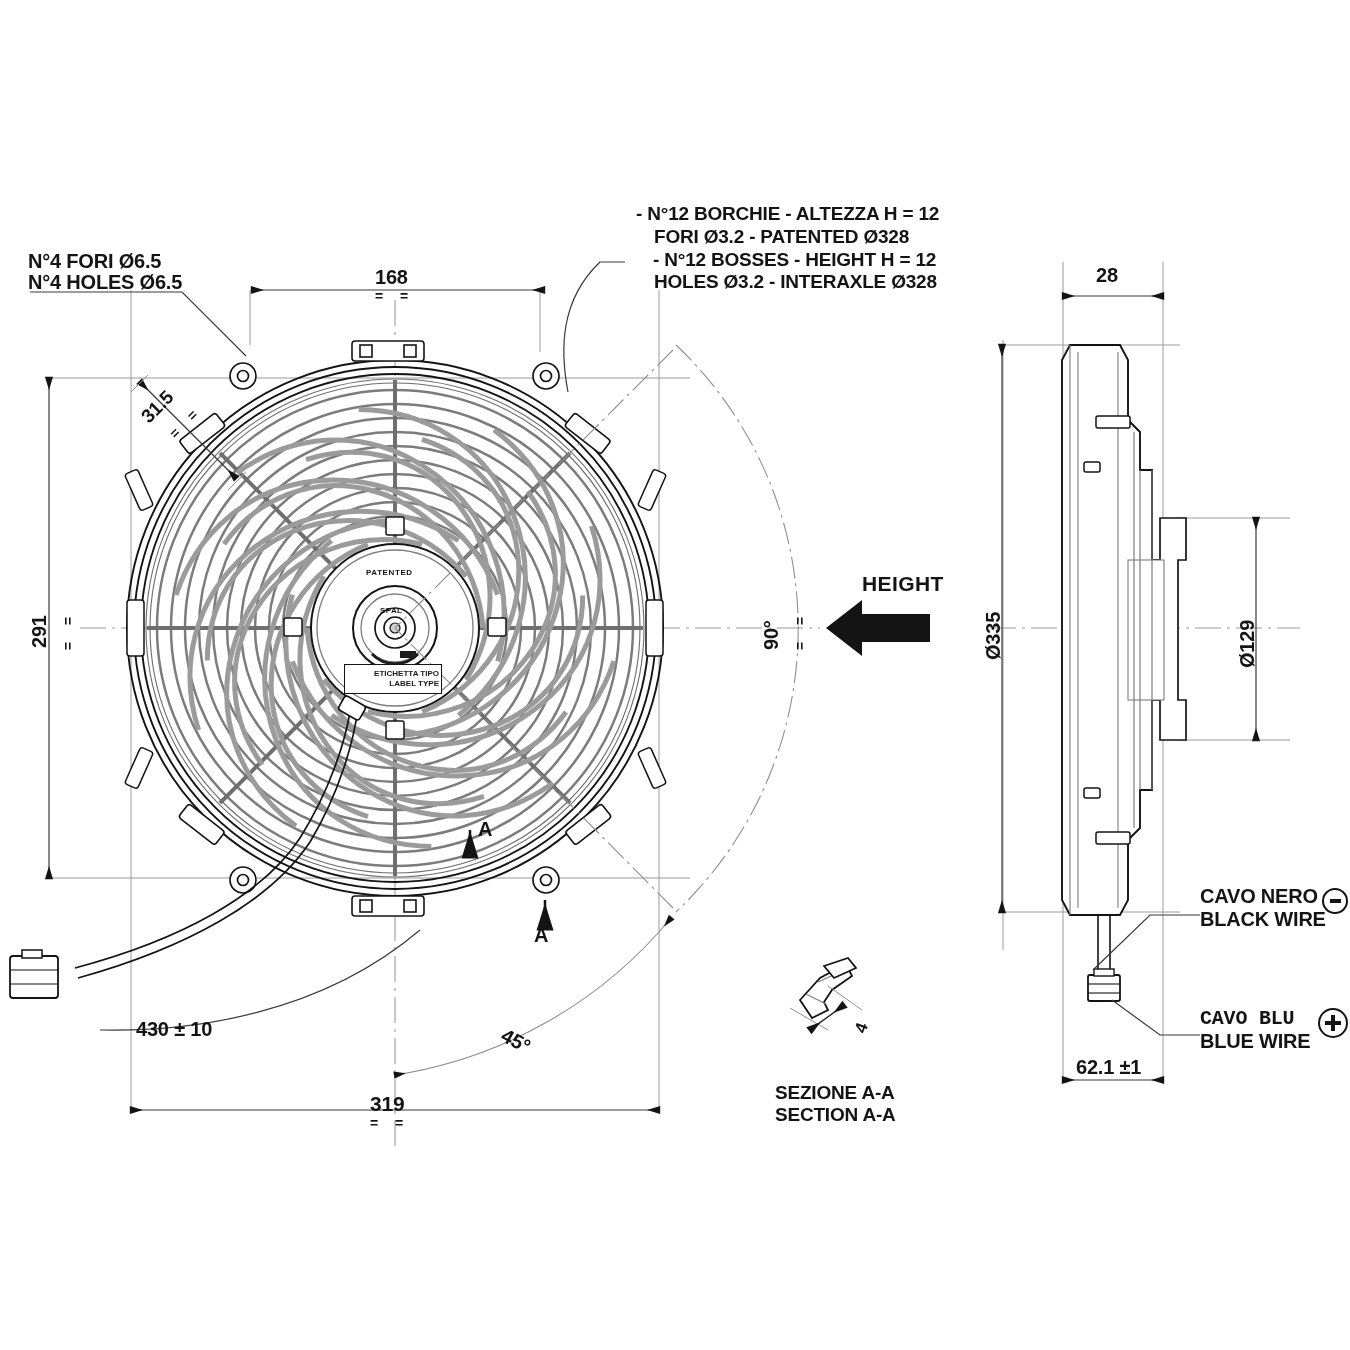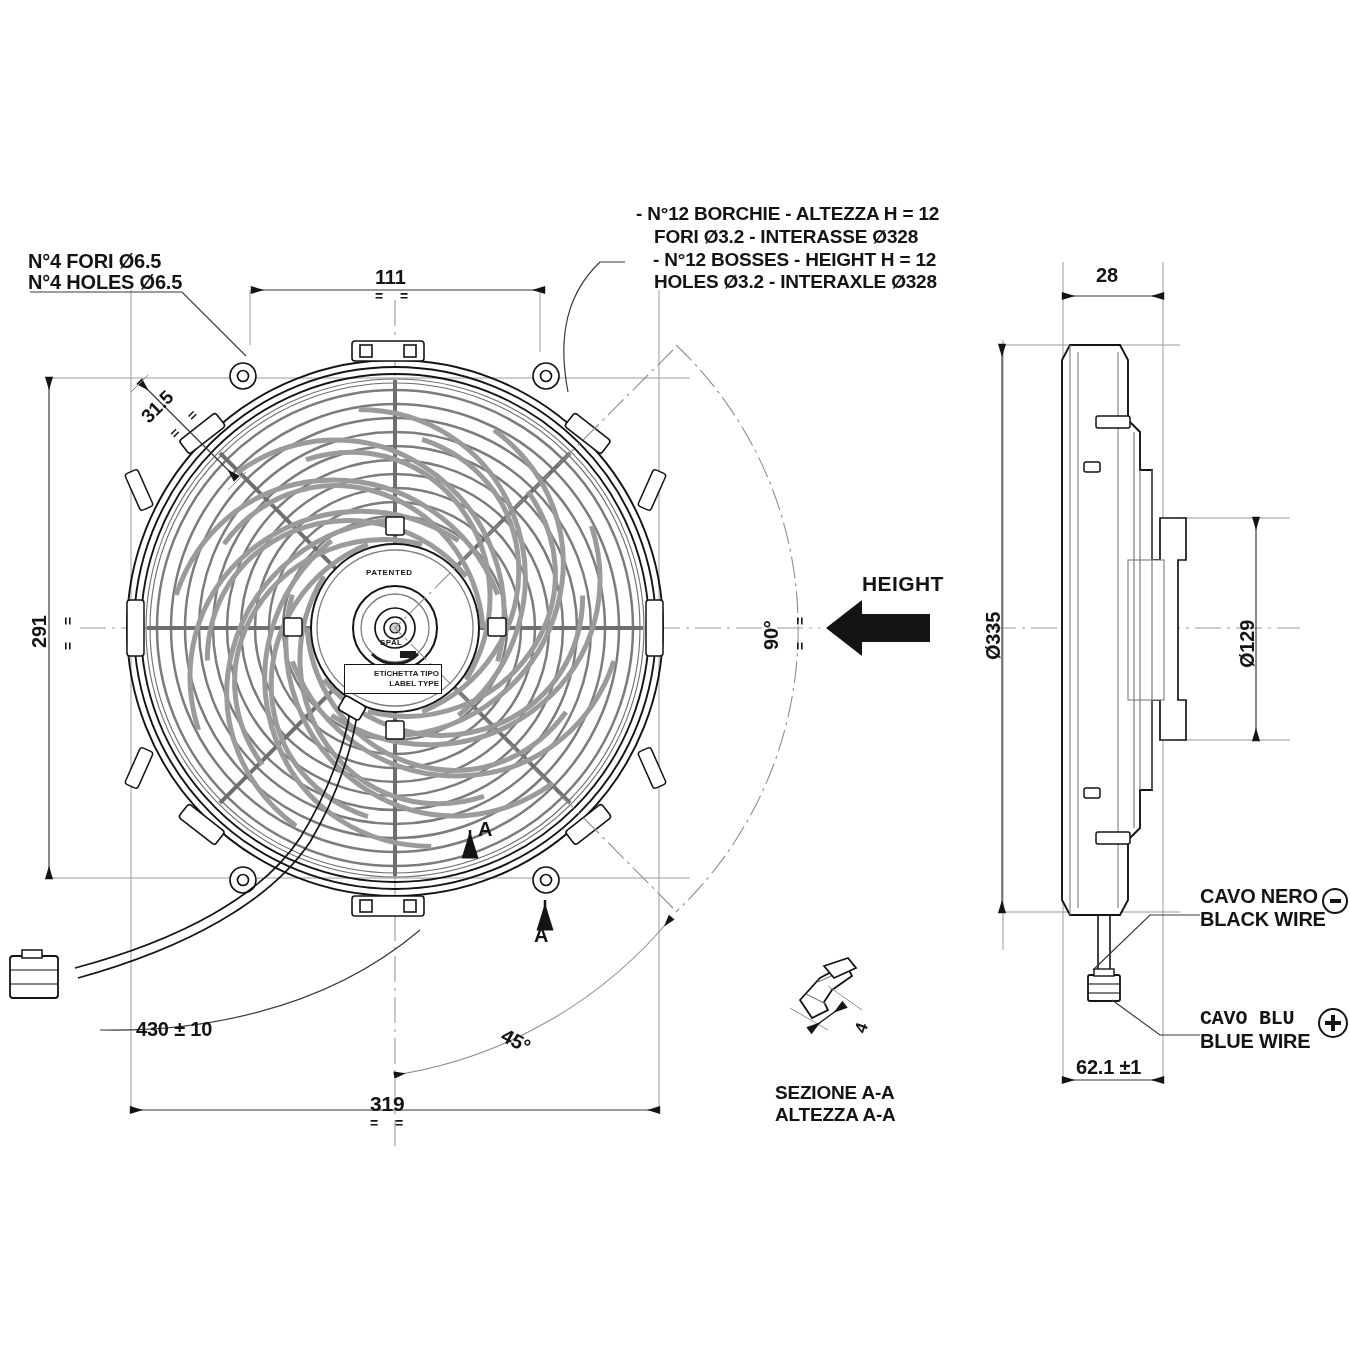--- a/index.html
+++ b/index.html
@@ -353,25 +353,25 @@
     <g stroke="#141414" stroke-width="1.3" fill="none">
       <line x1="810" y1="1030" x2="844" y2="1005" marker-start="url(#arS)" marker-end="url(#ar)"></line>
     </g>
   </g>
 </svg>
 
 <div class="lbl t20" style="left:28px;top:250px;">N°4 FORI Ø6.5</div>
 <div class="lbl t20" style="left:28px;top:271px;">N°4 HOLES Ø6.5</div>
 
 <div class="lbl t19" style="left:636px;top:203px;">- N°12 BORCHIE - ALTEZZA H = 12</div>
-<div class="lbl t19" style="left:654px;top:226px;">FORI Ø3.2 - INTERASSE Ø328</div>
+<div class="lbl t19" style="left:654px;top:226px;">FORI Ø3.2 - PATENTED Ø328</div>
 <div class="lbl t19" style="left:636px;top:249px;margin-left:17px;">- N°12 BOSSES - HEIGHT H = 12</div>
 <div class="lbl t19" style="left:654px;top:271px;">HOLES Ø3.2 - INTERAXLE Ø328</div>
 
-<div class="lbl t20" style="left:375px;top:266px;">111</div>
+<div class="lbl t20" style="left:375px;top:266px;">168</div>
 <div class="lbl t14" style="left:375px;top:288px;color:#141414;letter-spacing:3px;">=&nbsp;&nbsp;=</div>
 
 <div class="lbl t20 rot90" style="left:28px;top:648px;">291</div>
 <div class="lbl t14 rot90" style="left:60px;top:650px;letter-spacing:3px;">=&nbsp;&nbsp;=</div>
 
 <div class="lbl t19 rotn45" style="left:137px;top:412px;">31.5</div>
 <div class="lbl t14 rotn45" style="left:166px;top:430px;letter-spacing:3px;">=&nbsp;&nbsp;=</div>
 
 <div class="lbl t20 rot90" style="left:760px;top:650px;">90°</div>
 <div class="lbl t14 rot90" style="left:792px;top:650px;letter-spacing:3px;">=&nbsp;&nbsp;=</div>
@@ -385,37 +385,37 @@
 
 <div class="lbl t20" style="left:1096px;top:264px;">28</div>
 <div class="lbl t20 rot90" style="left:982px;top:660px;">Ø335</div>
 <div class="lbl t20 rot90" style="left:1236px;top:668px;">Ø129</div>
 <div class="lbl t20" style="left:1076px;top:1056px;">62.1 ±1</div>
 
 <div class="lbl t22" style="left:862px;top:572px;letter-spacing:0.4px;">HEIGHT</div>
 
 <div class="lbl t17 rot70" style="left:851px;top:1029px;">4</div>
 <div class="lbl t19" style="left:775px;top:1082px;">SEZIONE A-A</div>
-<div class="lbl t19" style="left:775px;top:1104px;">ALTEZZA A-A</div>
+<div class="lbl t19" style="left:775px;top:1104px;">SECTION A-A</div>
 
 <div class="lbl t20" style="left:1200px;top:885px;">CAVO NERO</div>
 <div class="lbl t20" style="left:1200px;top:908px;">BLACK WIRE</div>
 <div class="sign" style="left:1322px;top:888px;width:22px;height:22px;">
   <span class="minusbar"></span>
 </div>
 
 <div class="lbl t20" style="left:1200px;top:1007px;font-family:Liberation Mono, monospace;">CAVO BLU</div>
 <div class="lbl t20" style="left:1200px;top:1030px;">BLUE WIRE</div>
 <div class="sign" style="left:1318px;top:1008px;width:26px;height:26px;">
   <span class="plusv" style="position:relative;"></span>
   <span class="plush" style="position:absolute;"></span>
 </div>
 
 <div class="lbl t9" style="left:366px;top:568px;letter-spacing:0.6px;">PATENTED</div>
-<div class="lbl t9" style="left:380px;top:606px;letter-spacing:0.4px;margin-top:32px;">SPAL</div>
+<div class="lbl t9" style="left:380px;top:606px;letter-spacing:0.4px;">SPAL</div>
 <div class="boxlabel" style="left:344px;top:664px;width:92px;padding:4px 2px;font-size:8px;font-family:'Liberation Sans',sans-serif;text-align:right;">
   <div>ETICHETTA TIPO</div>
   <div>LABEL TYPE</div>
 </div>
 
 <div class="lbl t20" style="left:478px;top:818px;">A</div>
 <div class="lbl t20" style="left:534px;top:924px;">A</div>
 
 </div>
 

